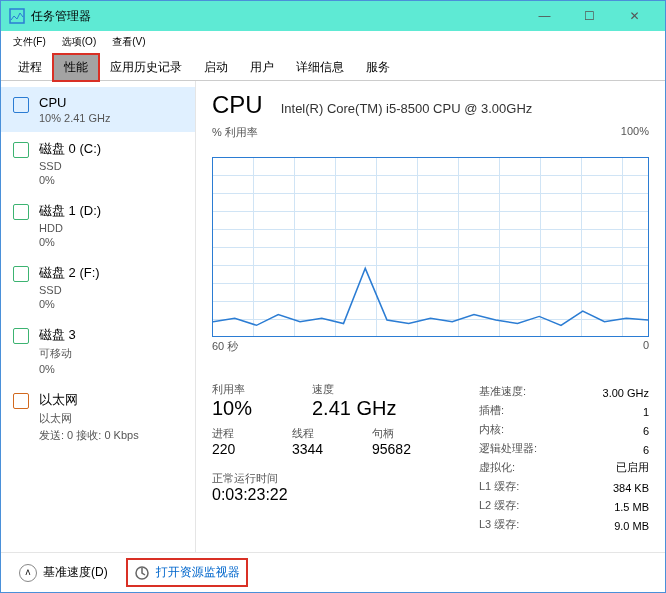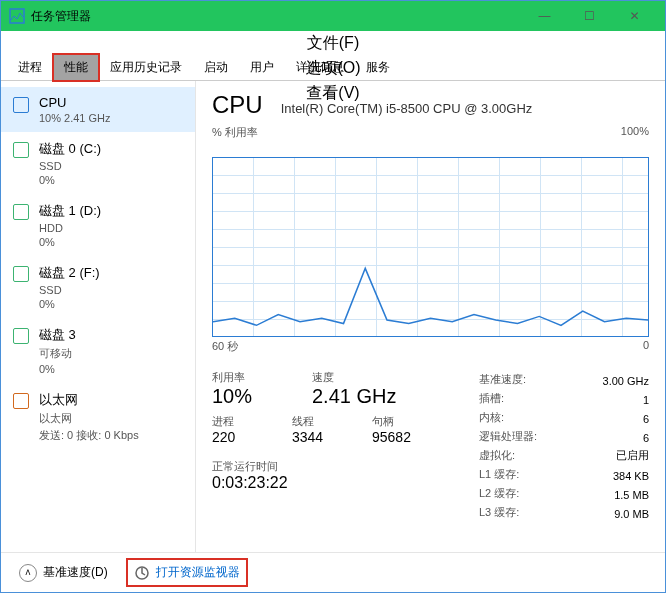--- a/index.html
+++ b/index.html
@@ -1,22 +1,22 @@
 <!DOCTYPE html>
 <html><head>
 <meta charset="utf-8">
 <style>
 * { box-sizing: border-box; margin: 0; padding: 0; }
 body { font-family: "Microsoft YaHei", "Segoe UI", sans-serif; font-size: 12px; background: #fff; color: #000; }
 .window { width: 666px; height: 593px; border: 1px solid #4a90d9; display: flex; flex-direction: column; background: #fff; }
-.titlebar { height: 30px; display: flex; align-items: center; padding: 0 8px; background: #22c55e; }
+.titlebar { height: 30px; display: flex; align-items: center; padding: 0 8px; background: #5eead4; }
 .titlebar .icon { width: 16px; height: 16px; margin-right: 6px; }
 .titlebar .title { flex: 1; font-size: 12px; }
 .titlebar .winbtn { width: 45px; height: 30px; display: flex; align-items: center; justify-content: center; color: #555; cursor: default; }
-.menubar { height: 22px; display: flex; align-items: center; padding: 0 4px; font-size: 16px; flex-direction: column; }
+.menubar { height: 22px; display: flex; align-items: center; padding: 0 4px; font-size: 10px; }
 .menubar .menuitem { padding: 2px 8px; cursor: default; }
 .tabbar { display: flex; border-bottom: 1px solid #ccc; padding: 0 6px; }
 .tabbar .tab { padding: 4px 10px; font-size: 12px; cursor: default; border: 1px solid transparent; border-bottom: none; position: relative; top: 1px; }
 .tabbar .tab.active { border: 1px solid #ccc; border-bottom: 1px solid #fff; background: #a3a3a3; }
 .tabbar .tab.highlight { outline: 2px solid #d93025; outline-offset: -1px; }
 .content { flex: 1; display: flex; overflow: hidden; }
 .sidebar { width: 195px; border-right: 1px solid #e5e5e5; overflow-y: auto; padding: 6px 0; }
 .sideitem { display: flex; padding: 8px 12px; gap: 10px; cursor: default; }
 .sideitem.selected { background: #e0f0ff; }
 .sideicon { width: 16px; height: 16px; border: 1.5px solid; border-radius: 2px; flex-shrink: 0; margin-top: 2px; }
@@ -30,21 +30,21 @@
 .main { flex: 1; padding: 10px 16px; display: flex; flex-direction: column; overflow: hidden; }
 .main-header { display: flex; align-items: baseline; gap: 18px; margin-bottom: 6px; }
 .main-header .h1 { font-size: 24px; font-weight: normal; }
 .main-header .h2 { font-size: 13px; color: #333; }
 .chart-labels { display: flex; justify-content: space-between; font-size: 11px; color: #555; margin-bottom: 17px; }
 .chart-box { height: 180px; border: 1px solid #2b7cd3; position: relative; margin-bottom: 2px; background:
   repeating-linear-gradient(to right, transparent, transparent 40px, #d0e4f5 40px, #d0e4f5 41px),
   repeating-linear-gradient(to bottom, transparent, transparent 17px, #d0e4f5 17px, #d0e4f5 18px);
 }
 .chart-box svg { position: absolute; top:0; left:0; width:100%; height:100%; }
-.chart-xlabels { display: flex; justify-content: space-between; font-size: 11px; color: #555; margin-bottom: 16px; }
+.chart-xlabels { display: flex; justify-content: space-between; font-size: 11px; color: #555; margin-bottom: 28px; }
 .stats { display: flex; gap: 30px; }
 .stats-left { flex: 1; }
 .stat-row1 { display: flex; gap: 30px; margin-bottom: 2px; align-items: center; }
 .stat-row1 .col { min-width: 70px; }
 .stat-label { font-size: 11px; color: #555; }
 .stat-big { font-size: 20px; }
 .stat-row2 { display: flex; gap: 30px; margin-top: 6px; }
 .stat-row2 .col { min-width: 50px; }
 .stat-med { font-size: 14px; }
 .uptime-label { font-size: 11px; color: #555; margin-top: 14px; }

